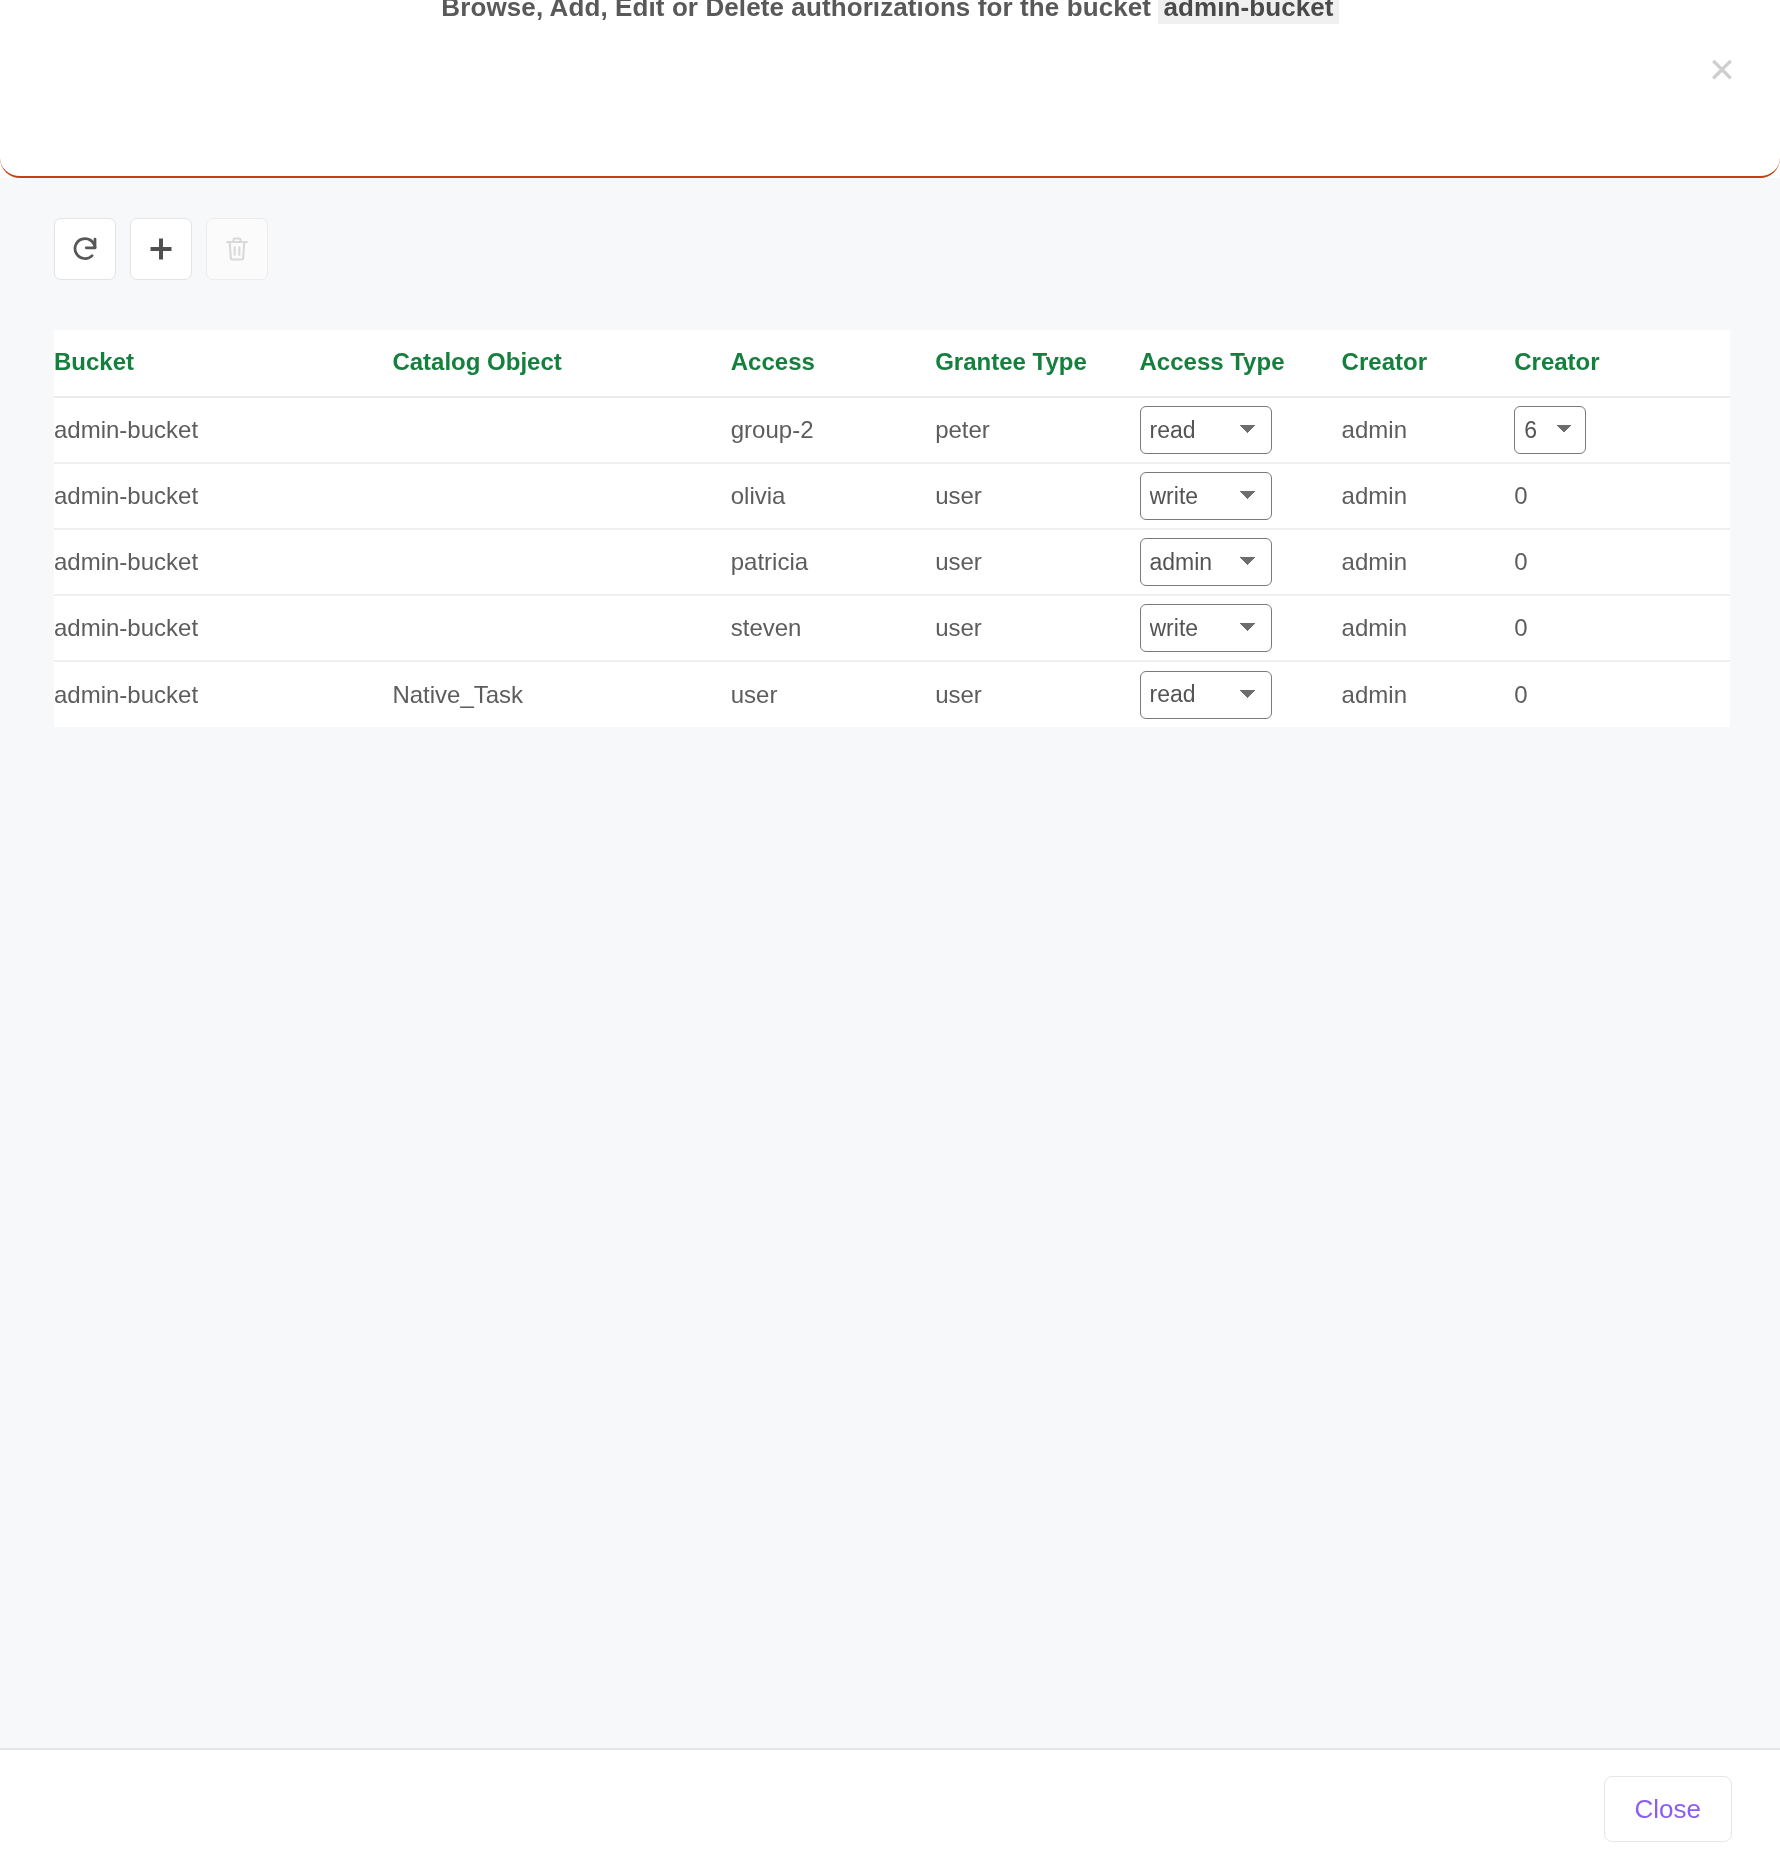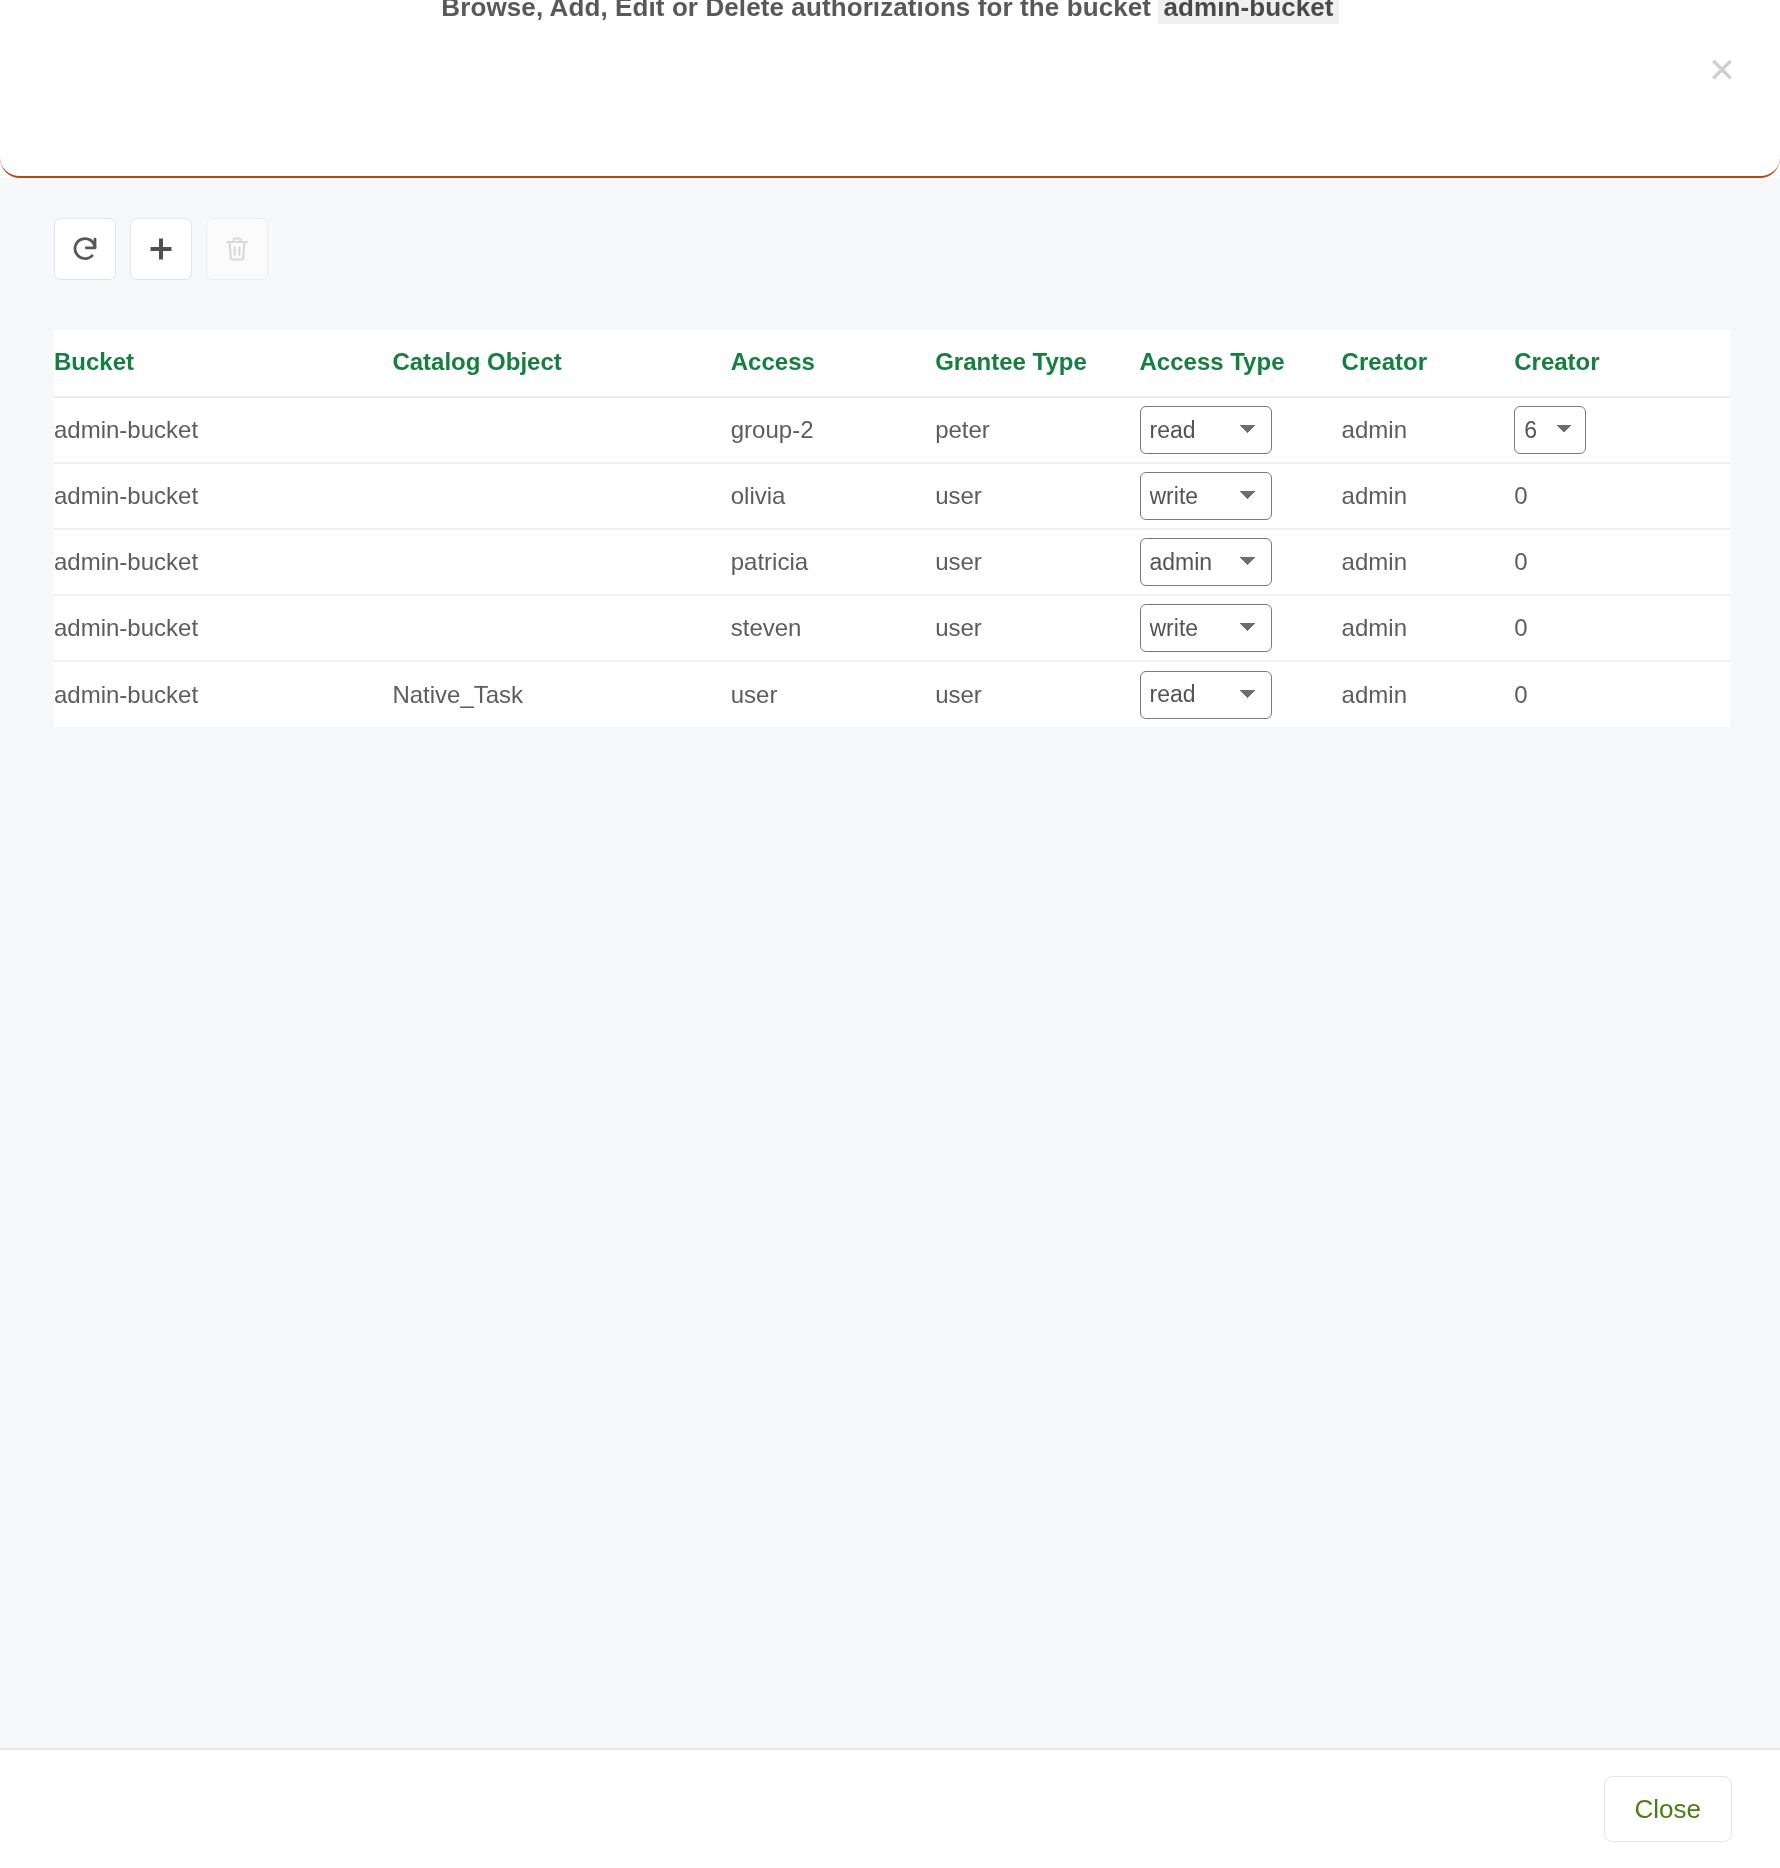--- a/index.html
+++ b/index.html
@@ -181,21 +181,21 @@
     flex: 0 0 118px;
     background: #ffffff;
     display: flex;
     align-items: center;
     justify-content: flex-end;
     padding-right: 48px;
   }
   .close-btn {
     font-family: "Liberation Sans", sans-serif;
     font-size: 26px;
-    color: #4d7c0f;
+    color: #8b5cf6;
     background: #ffffff;
     border: 1.5px solid #e6e6e6;
     border-radius: 8px;
     padding: 0 30px;
     height: 66px;
     min-width: 118px;
     cursor: pointer;
   }
 </style>
 </head>

